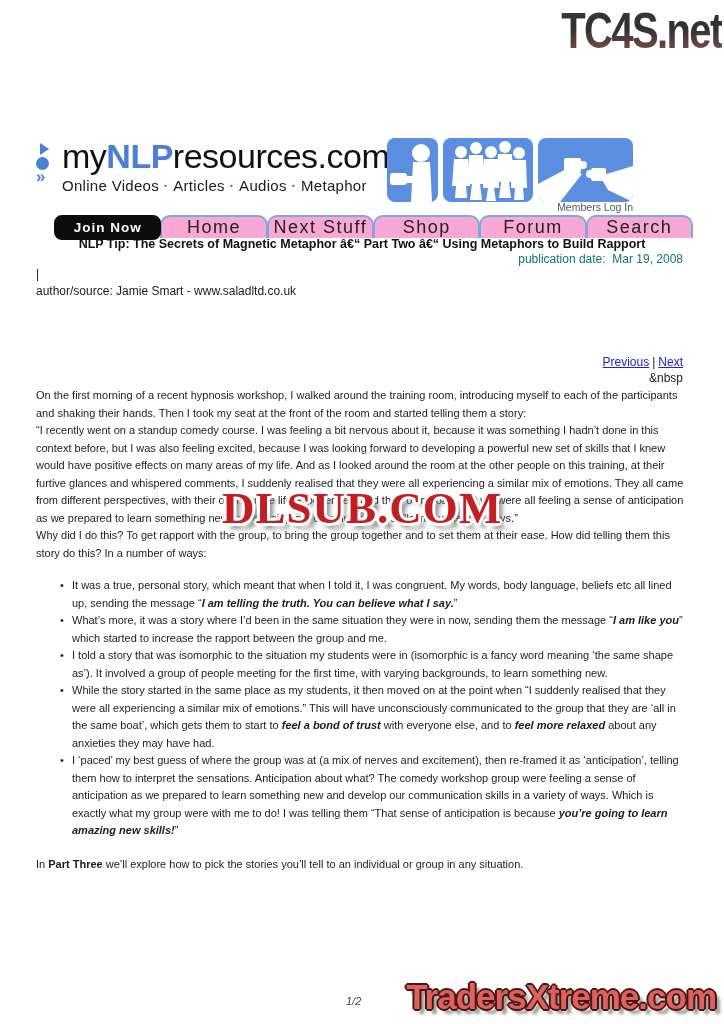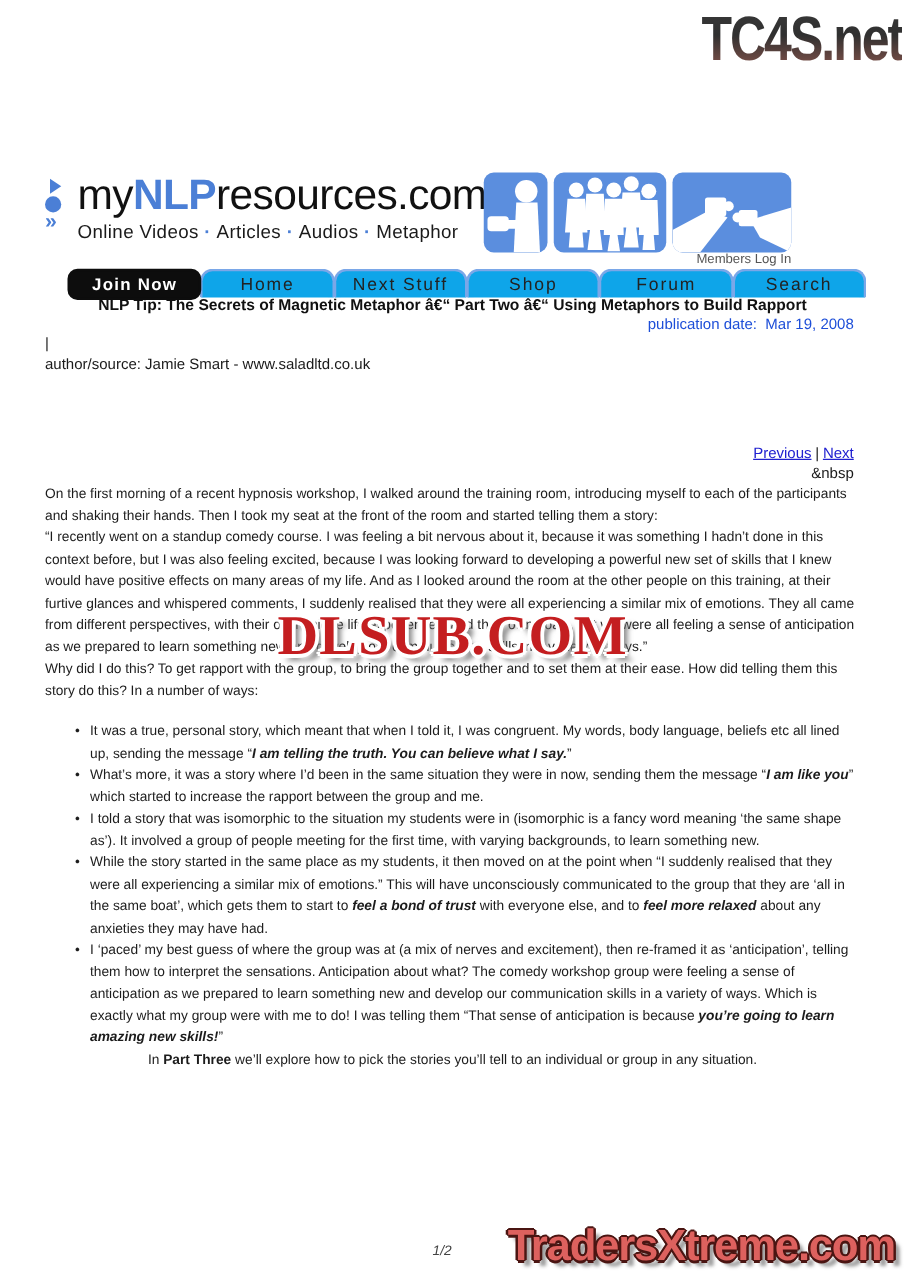--- a/index.html
+++ b/index.html
@@ -25,46 +25,46 @@
 
   
   .thumbs{position:absolute;top:138px;left:387px;display:flex;gap:5px;}
   .thumb{background:#5b8ede;border-radius:8px;height:64px;overflow:hidden;}
   .t1{width:51px;} .t2{width:90px;} .t3{width:95px;}
   .members{position:absolute;top:201px;right:91px;font-size:10.5px;color:#555;}
 
   
   .navrow{position:absolute;top:215px;left:55px;width:638px;display:flex;}
   .tab{flex:1;height:21px;margin-left:-1px;border:2px solid #7aa7e8;border-bottom:none;
-       border-radius:10px 10px 0 0;background:#0ea5e9;text-align:center;line-height:21px;
-       font-size:14px;letter-spacing:1.5px;color:#222;cursor:pointer;}
+       border-radius:10px 10px 0 0;background:#f9a8d4;text-align:center;line-height:21px;
+       font-size:18px;letter-spacing:1.5px;color:#222;cursor:pointer;}
   .tab-active{background:#0d0d0d;border:2px solid #0d0d0d;border-radius:8px;color:#fff;
        font-weight:bold;font-size:13.5px;letter-spacing:1px;z-index:2;}
 
   
   .title{position:absolute;top:237px;left:36px;width:652px;text-align:center;
          font-size:12.5px;font-weight:bold;color:#111;}
-  .pubdate{position:absolute;top:252px;right:41px;font-size:12px;color:#1d4ed8;white-space:pre;}
+  .pubdate{position:absolute;top:252px;right:41px;font-size:12px;color:#0f766e;white-space:pre;}
   .pipe{position:absolute;top:267px;left:36px;font-size:12px;color:#1a1a1a;}
   .author{position:absolute;top:284px;left:36px;font-size:12px;color:#1a1a1a;}
 
   .pagination{position:absolute;top:354px;right:41px;text-align:right;font-size:12px;line-height:16px;}
   .plink{color:#2020d0;text-decoration:underline;cursor:pointer;}
   .psep{color:#1a1a1a;margin:0 3px;}
   .nbsp-line{color:#1a1a1a;}
 
   
   .bodyc{position:absolute;top:387px;left:36px;width:652px;font-size:11px;line-height:17.5px;color:#1c1c1c;}
   .body-p{margin:0;}
   .em-bi{font-weight:bold;font-style:italic;}
   .em-b{font-weight:bold;}
   .body-ul{margin:15px 3px 0 0;padding:0 0 0 36px;list-style:none;}
   .body-ul li{position:relative;}
   .body-ul li::before{content:"\2022";position:absolute;left:-12px;top:0;font-size:11px;color:#1c1c1c;}
-  .closing{text-align:center;}
+  .closing{margin-top:16px;}
 
   
   .dlsub{position:absolute;left:222px;top:482px;font-family:"Liberation Serif",serif;
          font-weight:bold;font-size:45px;letter-spacing:1px;color:#c41e20;z-index:5;
          text-shadow:-3px 0 0 #fff,3px 0 0 #fff,0 -3px 0 #fff,0 3px 0 #fff,
                      -2px -2px 0 #fff,2px -2px 0 #fff,-2px 2px 0 #fff,2px 2px 0 #fff,
                      6px 6px 4px rgba(110,110,110,0.75);}
 
   
   .pagenum{position:absolute;top:995px;left:346px;font-size:11px;font-style:italic;color:#444;}

